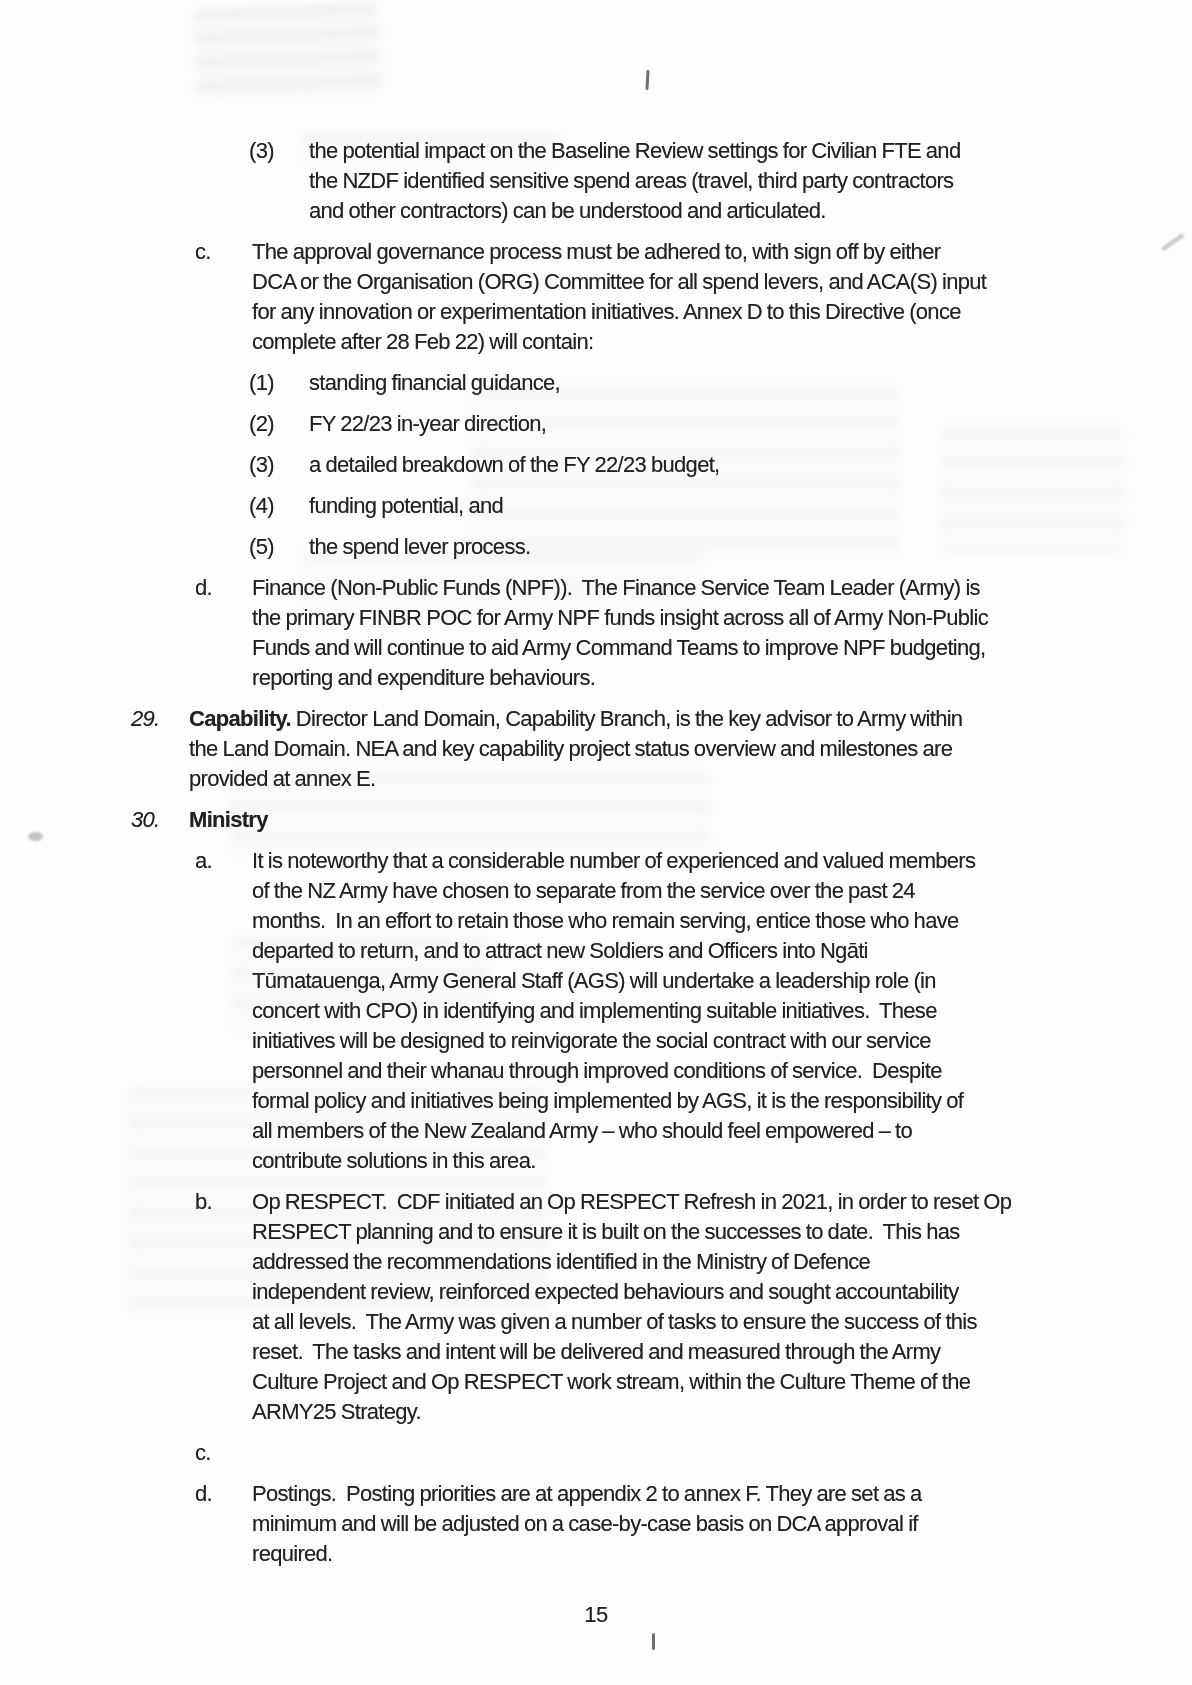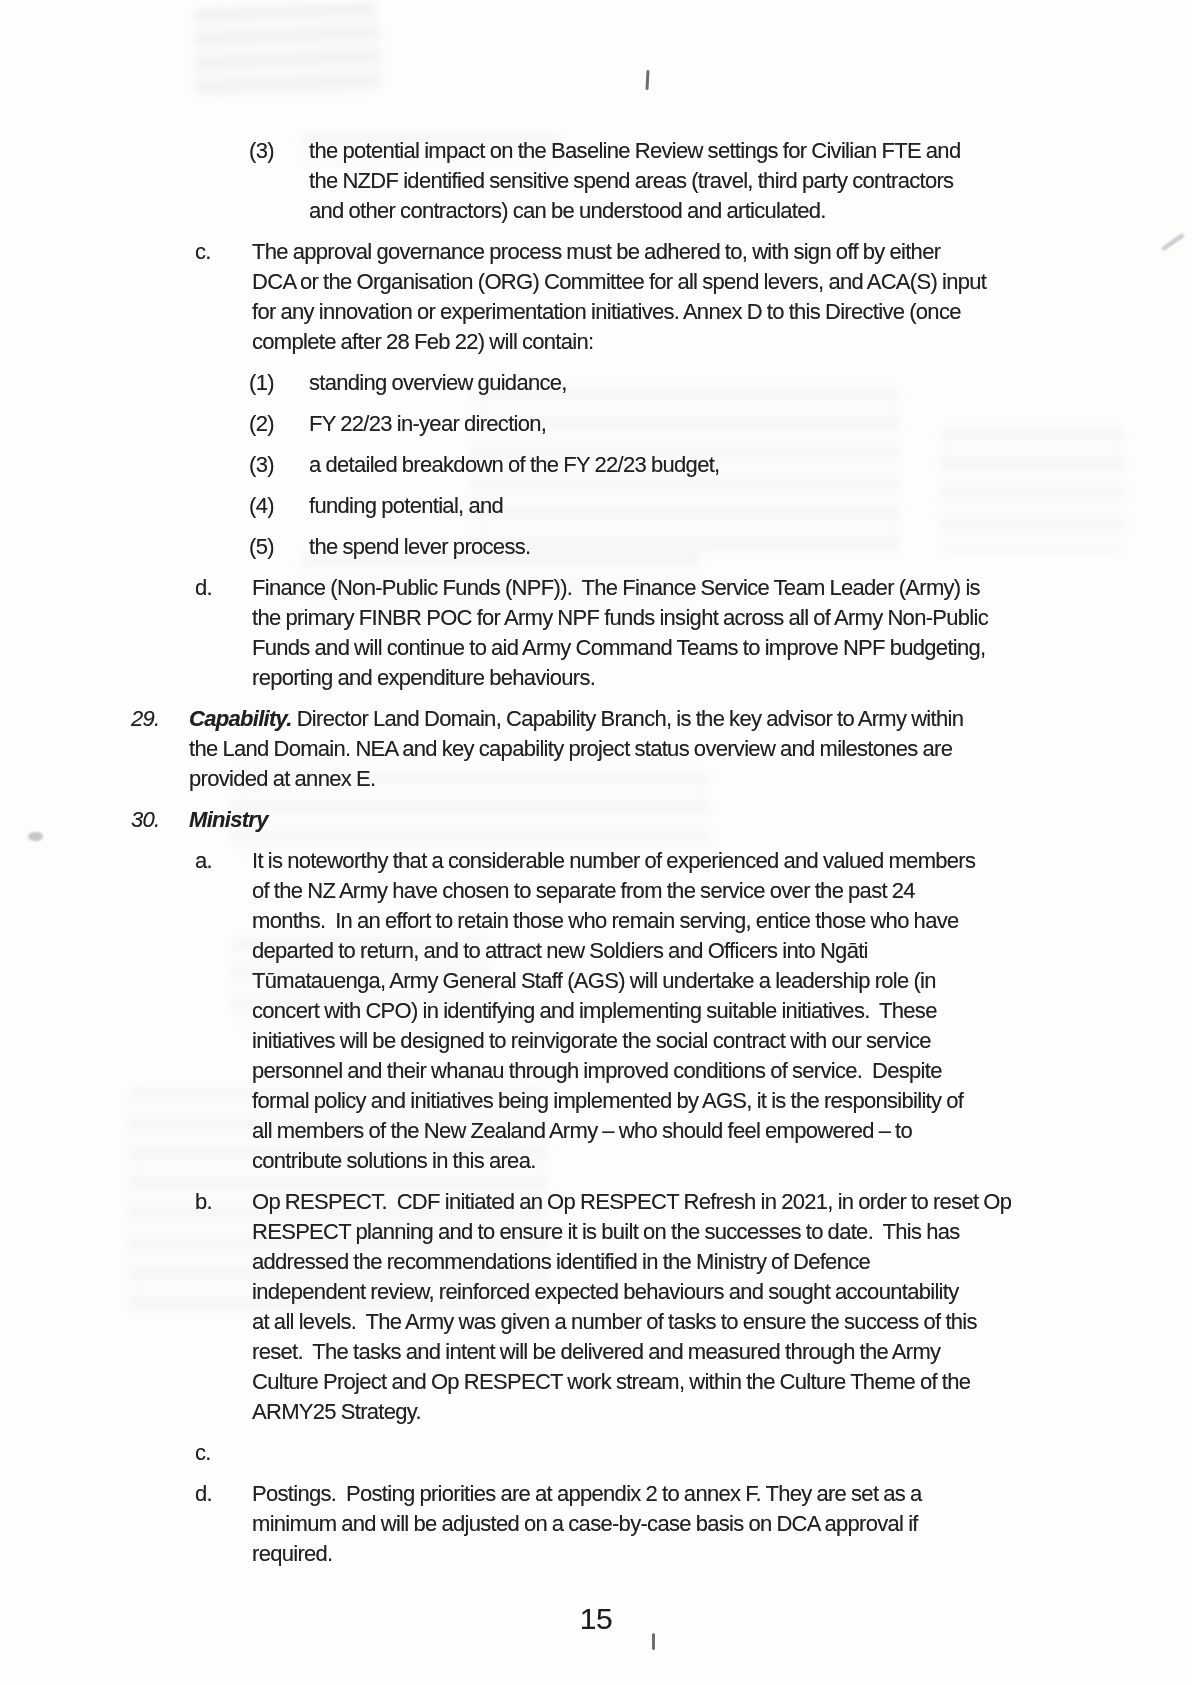--- a/index.html
+++ b/index.html
@@ -20,33 +20,33 @@
     right: 60px;
     font-size: 22px;
     line-height: 30px;
     letter-spacing: -0.7px;
     word-spacing: -0.5px;
     text-shadow: 0 0 0.6px rgba(35,35,35,0.45);
   }
   .row { display: flex; align-items: flex-start; margin-bottom: 11px; }
   .row .marker { flex: none; white-space: pre; }
   .row .text  { white-space: pre; }
-  .row .lead  { font-weight: bold; white-space: pre; font-style: italic; }
+  .row .lead  { font-weight: bold; white-space: pre; }
   .row.para   .marker { width: 58px; font-style: italic; }
   .row.letter { margin-left: 64px; }
   .row.letter .marker { width: 57px; }
   .row.subnum { margin-left: 118px; }
   .row.subnum .marker { width: 60px; }
   .page-number {
     position: absolute;
     top: 1602px;
     left: 0;
     right: 0;
     text-align: center;
-    font-size: 30px;
+    font-size: 22px;
     letter-spacing: -0.5px;
     color: #1e1e1e;
     text-shadow: 0 0 0.6px rgba(35,35,35,0.45);
   }
   
   .artifact { position: absolute; pointer-events: none; }
   .tick {
     width: 3px; background: #4a4a4a; border-radius: 2px; opacity: 0.8;
   }
   .tick-top    { left: 646px; top: 70px;   height: 20px; transform: rotate(3deg); }
@@ -106,21 +106,21 @@
   </div>
       <div class="row letter">
     <span class="marker">c.</span>
     <span class="text"><span>The approval governance process must be adhered to, with sign off by either
 DCA or the Organisation (ORG) Committee for all spend levers, and ACA(S) input
 for any innovation or experimentation initiatives. Annex D to this Directive (once
 complete after 28 Feb 22) will contain:</span></span>
   </div>
       <div class="row subnum">
     <span class="marker">(1)</span>
-    <span class="text"><span>standing overview guidance,</span></span>
+    <span class="text"><span>standing financial guidance,</span></span>
   </div>
       <div class="row subnum">
     <span class="marker">(2)</span>
     <span class="text"><span>FY 22/23 in-year direction,</span></span>
   </div>
       <div class="row subnum">
     <span class="marker">(3)</span>
     <span class="text"><span>a detailed breakdown of the FY 22/23 budget,</span></span>
   </div>
       <div class="row subnum">

